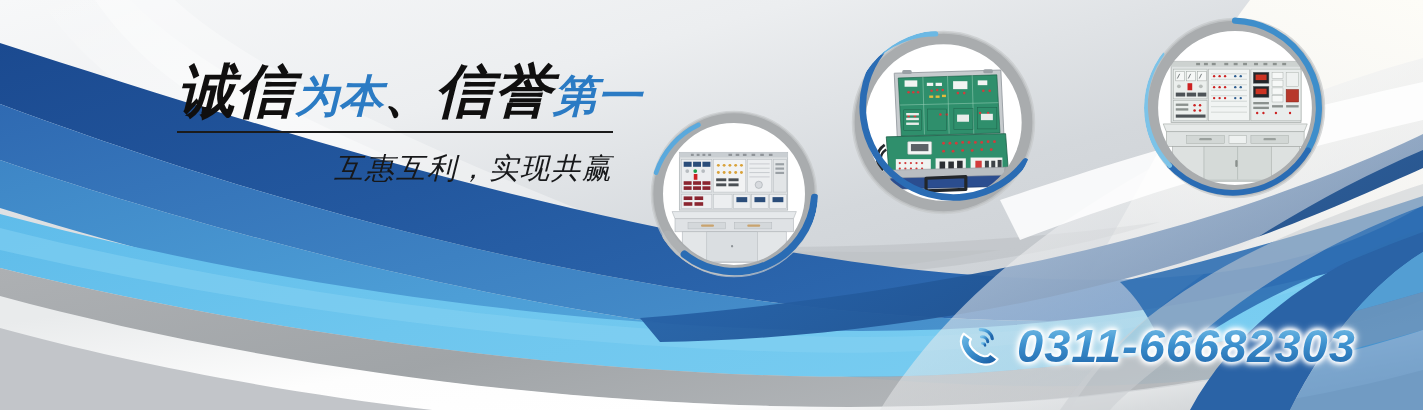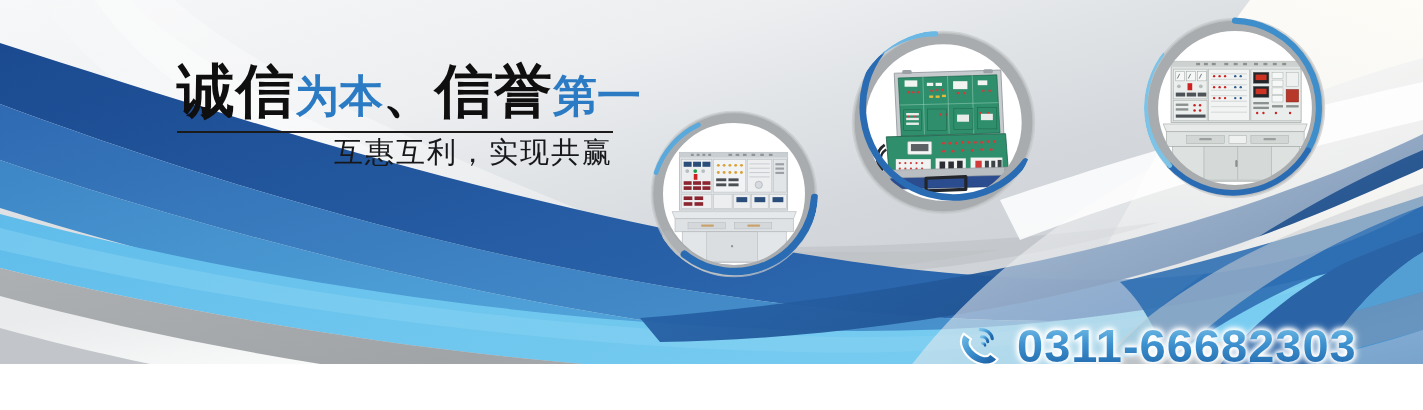--- a/index.html
+++ b/index.html
@@ -1,22 +1,23 @@
 <!DOCTYPE html>
 <html><head>
 <meta charset="utf-8">
 <style>
   html,body{margin:0;padding:0;background:#fff;}
   body{font-family:"Liberation Sans","DejaVu Sans",sans-serif;}
 
   #banner{
     position:relative;
-    width:1423px;height:364px;
+    width:1423px;height:410px;
     overflow:hidden;
     background:#d6d9dc;
+    font-style:italic;
   }
   #banner svg.layer{
     position:absolute;left:0;top:0;
     width:1423px;height:410px;
     display:block;
   }
 
   
   .text-block{
     position:absolute;
@@ -45,20 +46,21 @@
   .hl-comma{
     font-size:52px;
     color:#100f0f;
   }
   .divider{
     margin-top:11px;
     width:436px;height:2px;
     background:#1b1b1b;
   }
   .subtitle{
+    margin-top:16px;
     width:436px;
     text-align:right;
     font-size:29px;
     color:#17181a;
     letter-spacing:2px;
     white-space:nowrap;
   }
 
   
   .circle{

